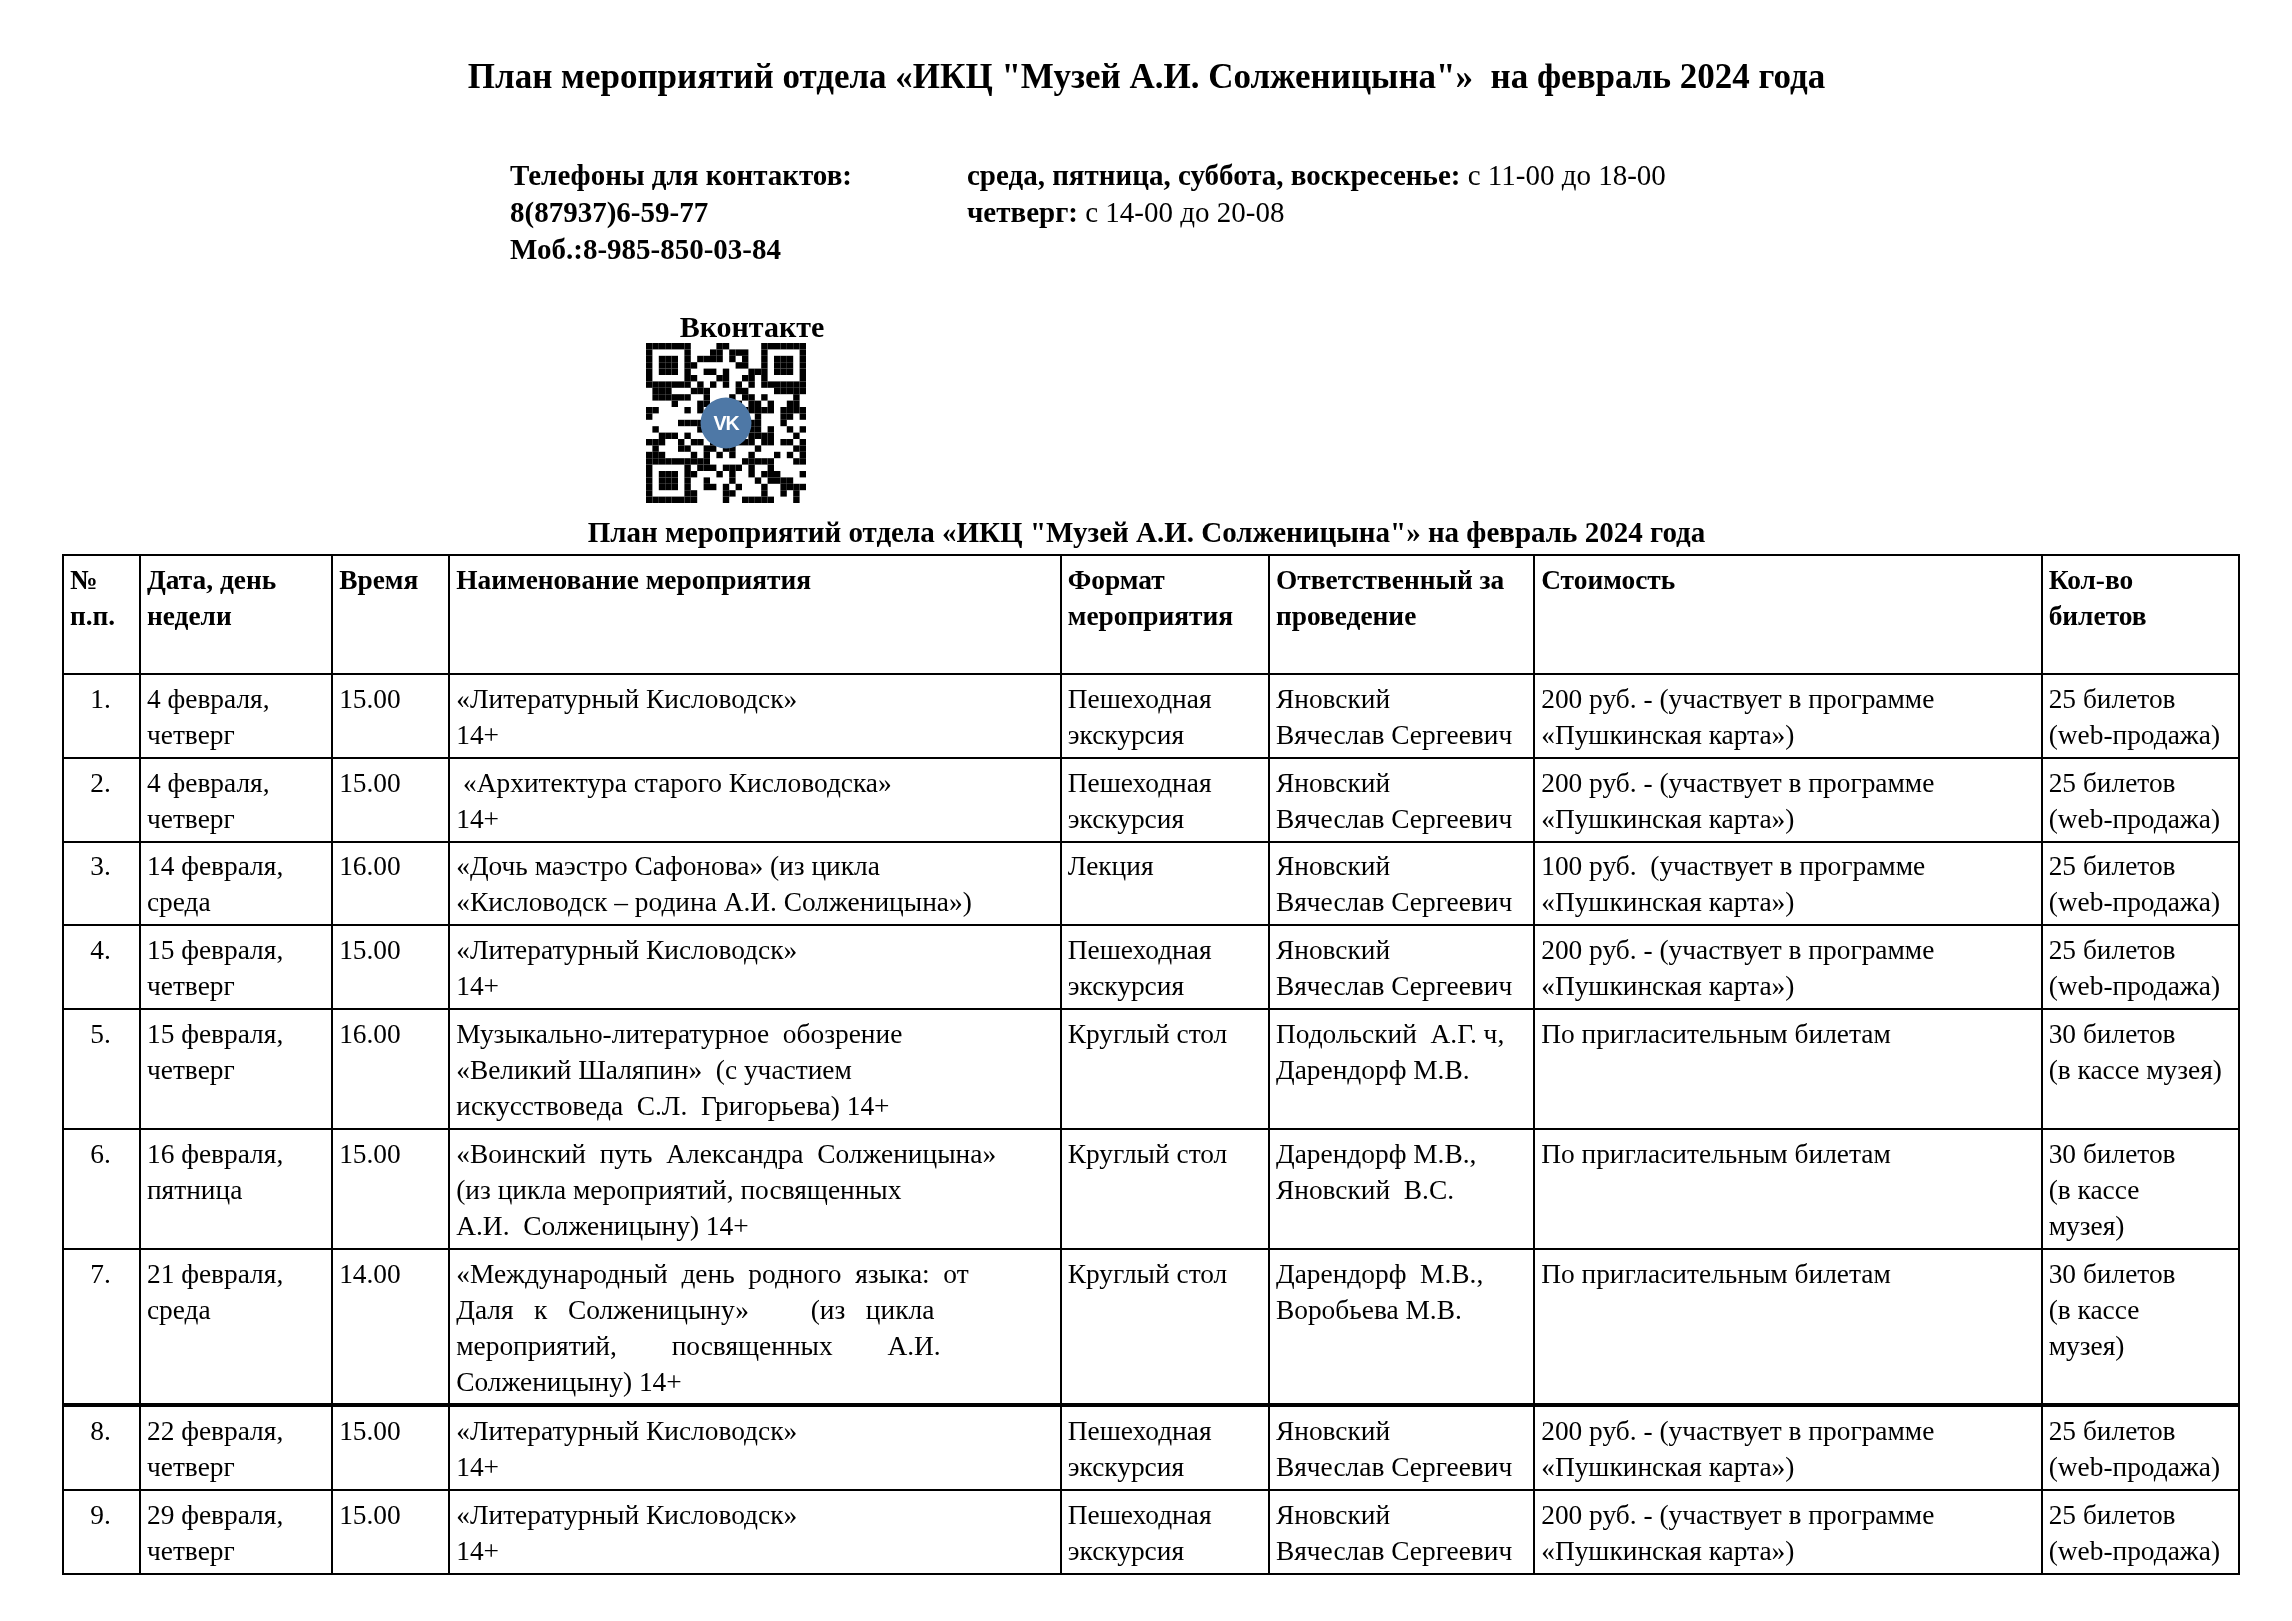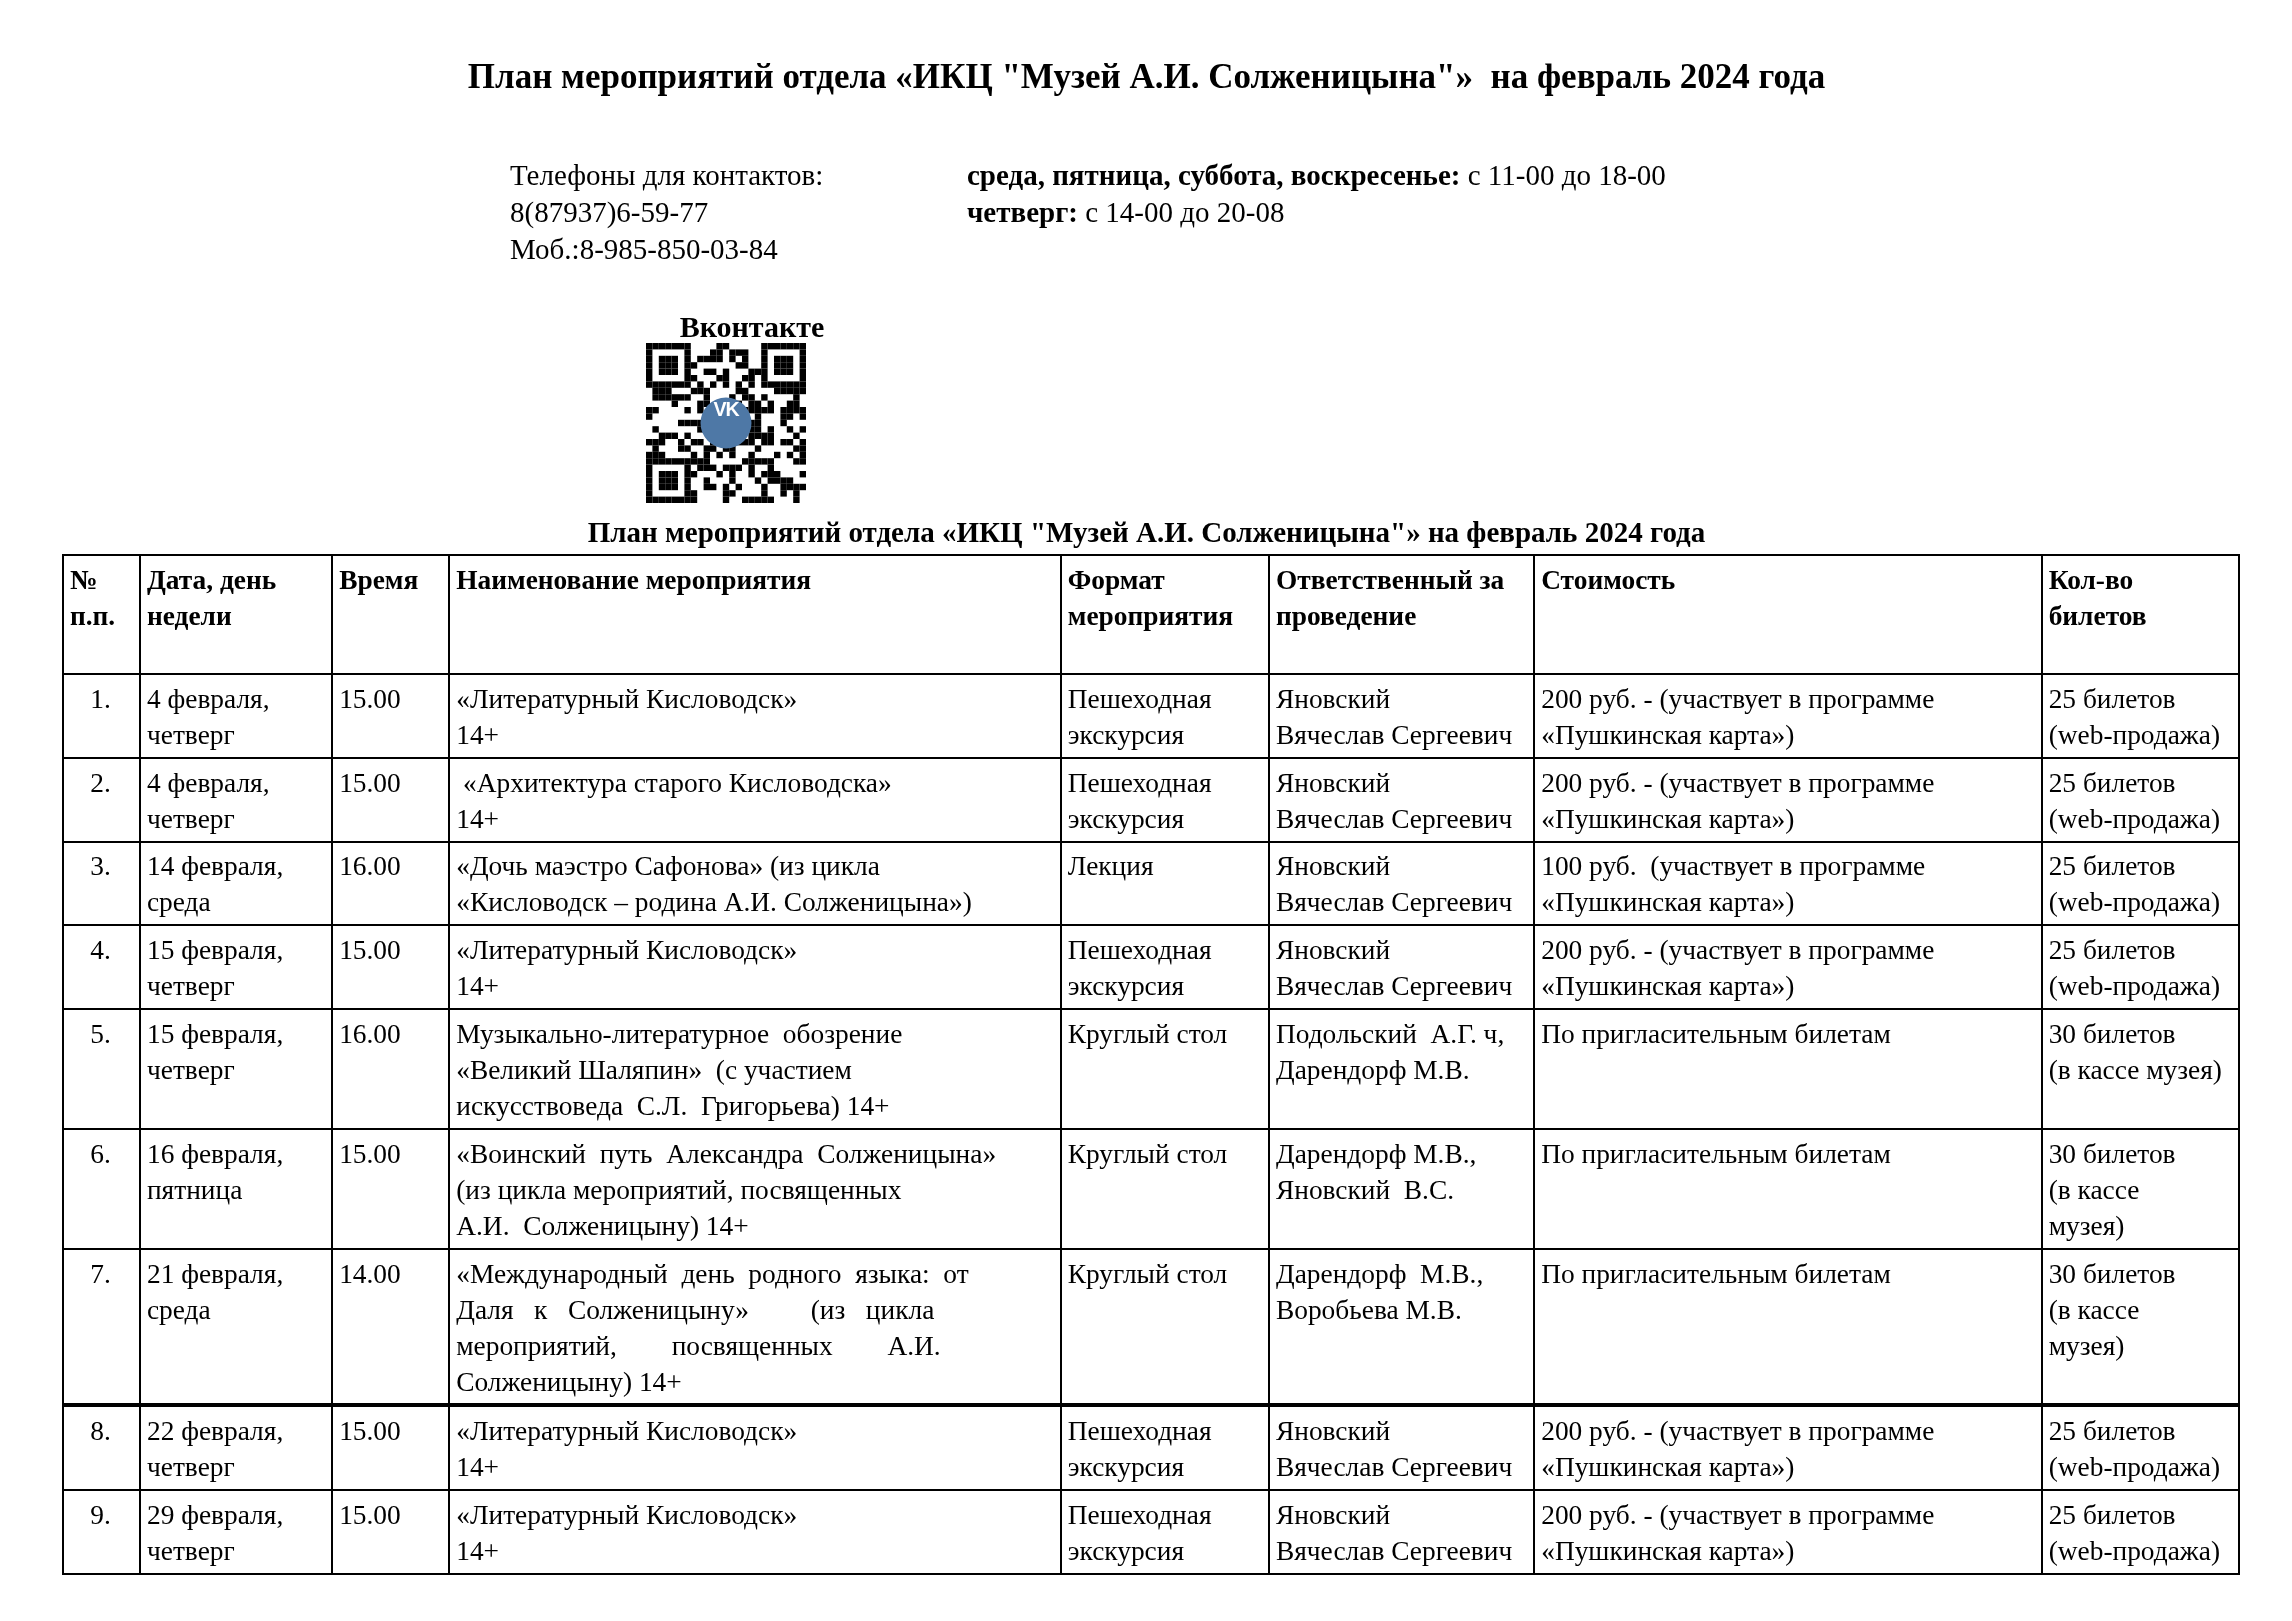--- a/index.html
+++ b/index.html
@@ -4,30 +4,30 @@
 <style>
   html,body{margin:0;padding:0;background:#ffffff;}
   .page{
     position:relative;width:2293px;height:1621px;background:#fff;
     font-family:"Liberation Serif", "DejaVu Serif", serif;color:#000;overflow:hidden;
   }
   .main-title{
     position:absolute;top:57px;left:0;width:100%;text-align:center;
     font-size:35px;font-weight:bold;white-space:pre-wrap;margin:0;
   }
-  .contacts{position:absolute;left:510px;top:157px;font-size:29px;font-weight:normal;line-height:37px;}
+  .contacts{position:absolute;left:510px;top:157px;font-size:29px;font-weight:bold;line-height:37px;}
   .hours{position:absolute;left:967px;top:157px;font-size:29px;line-height:37px;}
   .hours .lbl{font-weight:bold;}
   .vk-label{position:absolute;left:646px;top:310px;width:160px;text-align:center;font-size:30px;font-weight:bold;margin-left:26px;}
   .qr-wrap{position:absolute;left:646px;top:343px;width:160px;height:160px;}
   .qr-wrap svg{display:block;}
   .vk-badge{
     position:absolute;left:50%;top:50%;transform:translate(-50%,-50%);
     width:51px;height:51px;border-radius:50%;background:#4e78a6;
-    display:flex;justify-content:center;
+    display:flex;align-items:center;justify-content:center;
     color:#fff;font-family:"Liberation Sans", "DejaVu Sans", sans-serif;
     font-weight:bold;font-size:19.6px;letter-spacing:-1px;
   }
   .table-title{
     position:absolute;top:516px;left:0;width:100%;text-align:center;
     font-size:29px;font-weight:bold;margin:0;
   }
   table.events{
     position:absolute;left:62px;top:554px;width:2178px;
     border-collapse:collapse;table-layout:fixed;

